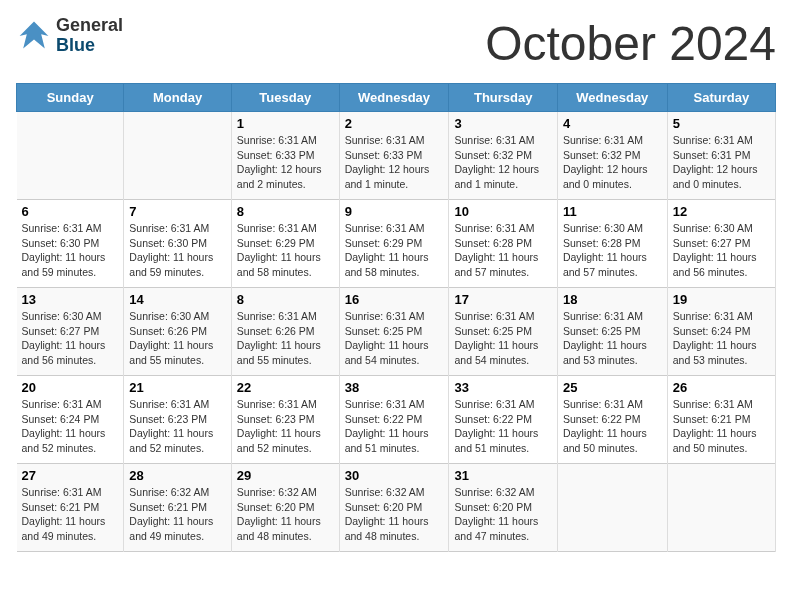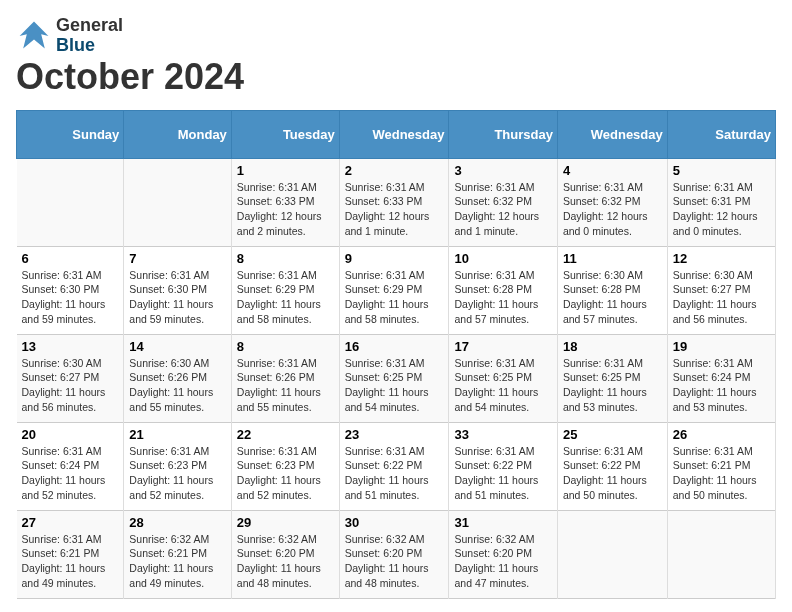--- a/index.html
+++ b/index.html
@@ -8,21 +8,20 @@
       background: #fff;
       width: 792px;
       min-height: 612px;
       padding: 16px;
     }
     .header {
       display: flex;
       justify-content: space-between;
       align-items: flex-start;
       margin-bottom: 12px;
-      flex-direction: column;
     }
     .logo {
       display: flex;
       align-items: center;
       gap: 4px;
     }
     .logo-text {
       font-size: 18px;
       font-weight: bold;
       color: #333;
@@ -32,40 +31,40 @@
       color: #0c4a6e;
     }
     .logo-bird {
       width: 36px;
       height: 36px;
     }
     .title-section {
       text-align: right;
     }
     .month-title {
-      font-size: 36px;
-      font-weight: bold;
+      font-size: 48px;
+      font-weight: normal;
       color: #333;
       text-align: center;
     }
     .subtitle {
       font-size: 15px;
       color: #555;
       font-weight: normal;
     }
     table {
       width: 100%;
       border-collapse: collapse;
       font-size: 11px;
     }
     thead tr th {
       background-color: #4a90c4;
       color: #fff;
-      padding: 16px 4px;
-      text-align: right;
+      padding: 6px 4px;
+      text-align: center;
       font-size: 13px;
       font-weight: bold;
       border: 1px solid #3a80b4;
     }
     tbody tr {
       border-bottom: 1px solid #ccc;
     }
     tbody tr:nth-child(odd) {
       background-color: #f9f9f9;
     }
@@ -214,21 +213,21 @@
         </td>
         <td>
           <span class="day-num">21</span>
           <div class="day-info">Sunrise: 6:31 AM<br>Sunset: 6:23 PM<br>Daylight: 11 hours<br>and 52 minutes.</div>
         </td>
         <td>
           <span class="day-num">22</span>
           <div class="day-info">Sunrise: 6:31 AM<br>Sunset: 6:23 PM<br>Daylight: 11 hours<br>and 52 minutes.</div>
         </td>
         <td>
-          <span class="day-num">23</span>
+          <span class="day-num">38</span>
           <div class="day-info">Sunrise: 6:31 AM<br>Sunset: 6:22 PM<br>Daylight: 11 hours<br>and 51 minutes.</div>
         </td>
         <td>
           <span class="day-num">33</span>
           <div class="day-info">Sunrise: 6:31 AM<br>Sunset: 6:22 PM<br>Daylight: 11 hours<br>and 51 minutes.</div>
         </td>
         <td>
           <span class="day-num">25</span>
           <div class="day-info">Sunrise: 6:31 AM<br>Sunset: 6:22 PM<br>Daylight: 11 hours<br>and 50 minutes.</div>
         </td>

